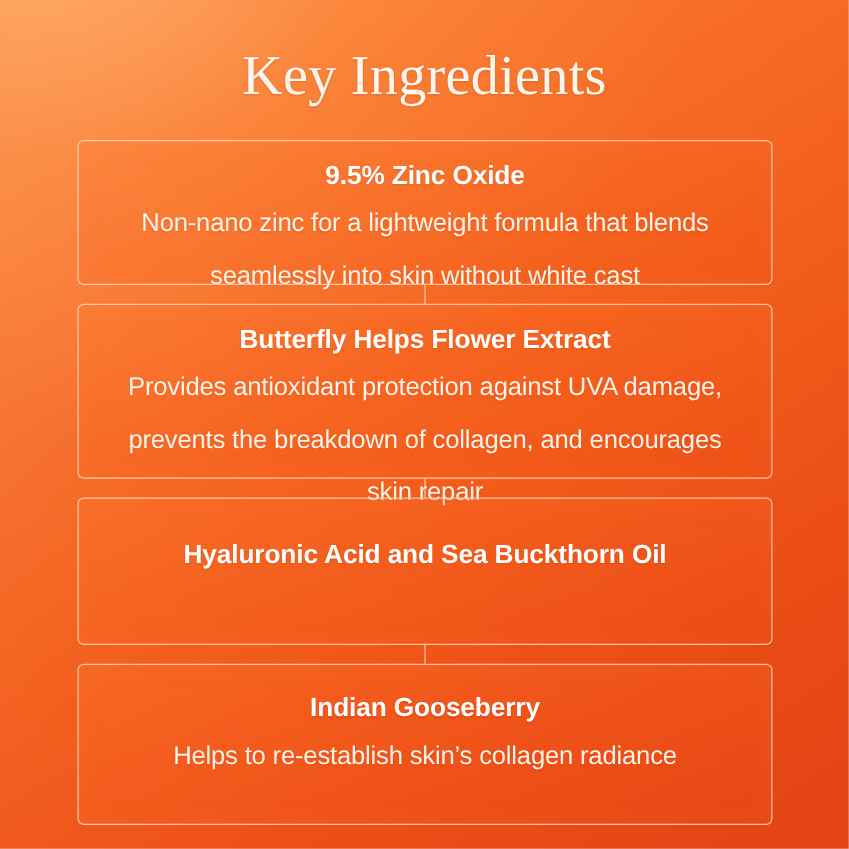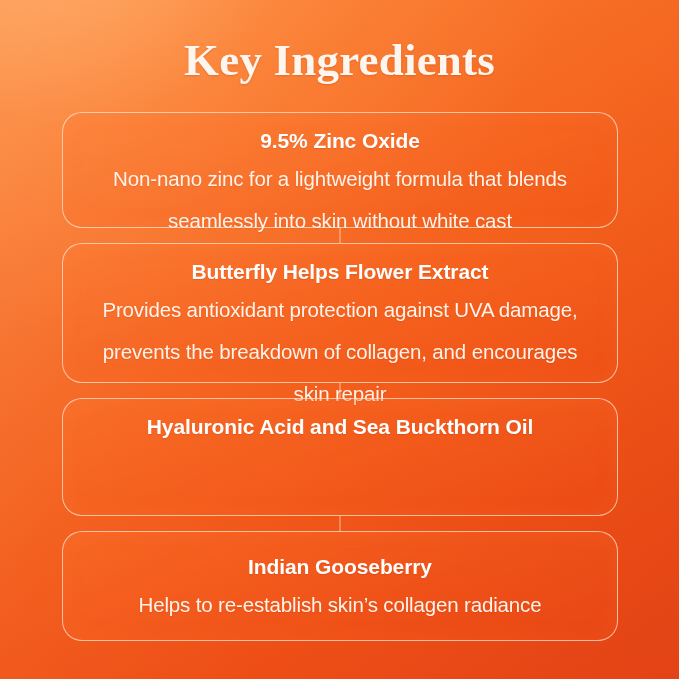--- a/index.html
+++ b/index.html
@@ -34,21 +34,21 @@
     pointer-events: none;
   }
 
   .title {
     position: absolute;
     top: 33px;
     left: 0;
     width: 679px;
     text-align: center;
     font-family: "Liberation Serif", "DejaVu Serif", serif;
-    font-weight: 700;
+    font-weight: 400;
     font-size: 45px;
     line-height: 54px;
     letter-spacing: 0.2px;
     color: #FDF6EE;
     z-index: 3;
     text-shadow: 0 1px 2px rgba(150,40,0,0.22);
   }
 
   .cards {
     position: absolute;
@@ -60,21 +60,21 @@
 
   .card-wrap {
     position: relative;
   }
 
   .card {
     position: relative;
     box-sizing: border-box;
     width: 556px;
     border: 1px solid rgba(255,232,214,0.72);
-    border-radius: 20px;
+    border-radius: 5px;
     background: linear-gradient(165deg, rgba(255,120,48,0.30) 0%, rgba(240,74,18,0.26) 100%);
     box-shadow: inset 0 0 22px rgba(255,150,90,0.10);
     padding: 12px 20px 15px 20px;
     text-align: center;
   }
 
   .card-title {
     font-family: "Liberation Sans", sans-serif;
     font-weight: 700;
     font-size: 21px;
@@ -92,22 +92,22 @@
     line-height: 42px;
     color: #FFF3EA;
     letter-spacing: -0.15px;
     margin: 0;
     text-shadow: 0 1px 1px rgba(150,40,0,0.14);
   }
 
   
   .card-1 { height: 116px; padding-top: 13px; }
   .card-2 { height: 140px; padding-top: 13px; }
-  .card-3 { height: 118px; padding-top: 13px; }
-  .card-4 { height: 110px; padding-top: 20px; }
+  .card-3 { height: 118px; padding-top: 30px; }
+  .card-4 { height: 129px; padding-top: 20px; }
 
   .connector {
     position: relative;
     width: 556px;
     height: 15px;
   }
   .connector span {
     position: absolute;
     left: 50%;
     top: 0;

